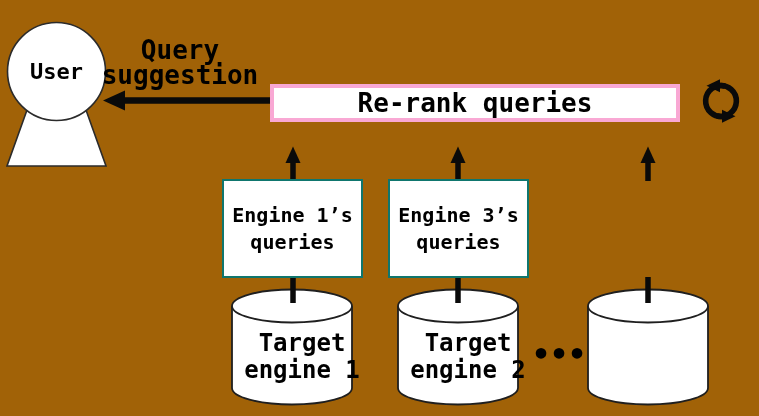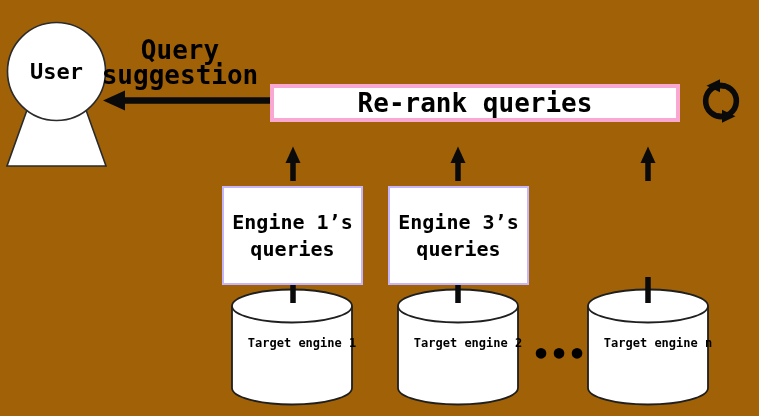--- a/index.html
+++ b/index.html
@@ -42,23 +42,23 @@
     text-align: center;
   }
   #rerank-box {
     left: 270px; top: 84px;
     width: 410px; height: 38px;
     border: 4px solid #f9a8d4;
     font-size: 26px;
     letter-spacing: 0px;
   }
   .engine-box {
-    top: 186px;
+    top: 179px;
     width: 141px; height: 99px;
-    border: 2px solid #c4b5fd;
+    border: 2px solid #0f766e;
     font-size: 20px;
     line-height: 27px;
   }
   #engine-box-1 { left: 222px; }
   #engine-box-2 { left: 388px; }
   #engine-box-n { left: 578px; }
   .engine-box .inner { width: 132px; }
   #user-label {
     left: 7px; top: 60px;
     width: 99px;
@@ -67,21 +67,21 @@
   }
   #query-suggestion-label {
     left: 96px; top: 38px;
     width: 168px;
     font-size: 26px;
     line-height: 25px;
   }
   .target-label {
     top: 330px;
     width: 140px;
-    font-size: 12px;
+    font-size: 24px;
     line-height: 27px;
   }
   #target-label-1 { left: 232px; }
   #target-label-2 { left: 398px; }
   #target-label-n { left: 588px; }
   #ellipsis {
     left: 531px; top: 339px;
     width: 56px;
     font-size: 30px;
     line-height: 32px;
@@ -153,17 +153,16 @@
 
   <div class="box engine-box" id="engine-box-1">
     <span class="inner">Engine 1’s queries</span>
   </div>
   <div class="box engine-box" id="engine-box-2">
     <span class="inner">Engine 3’s queries</span>
   </div>
 
   <div class="label target-label" id="target-label-1">Target engine 1</div>
   <div class="label target-label" id="target-label-2">Target engine 2</div>
-  <div class="label target-label" id="target-label-n">Target engine n</div>
 
   <div class="label" id="ellipsis">•••</div>
 
 </div>
 
 </body></html>

